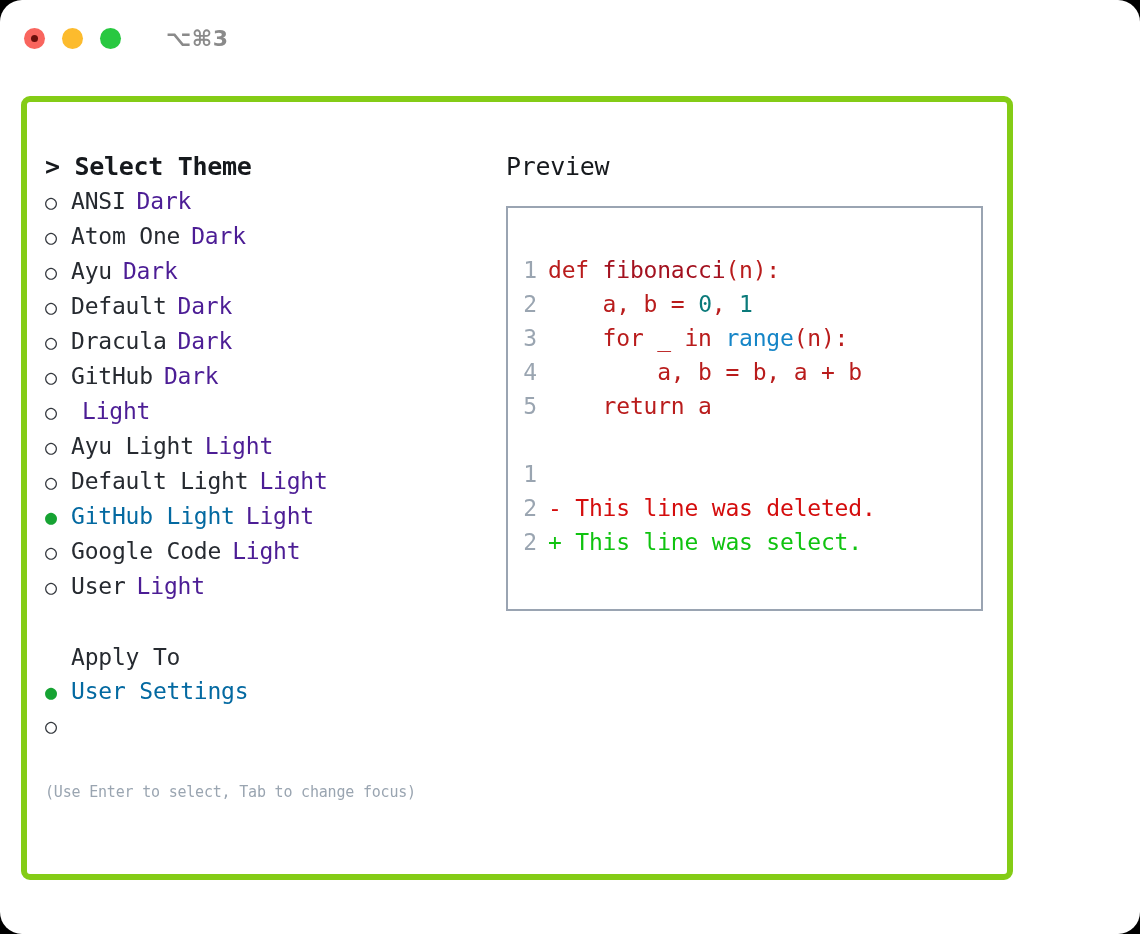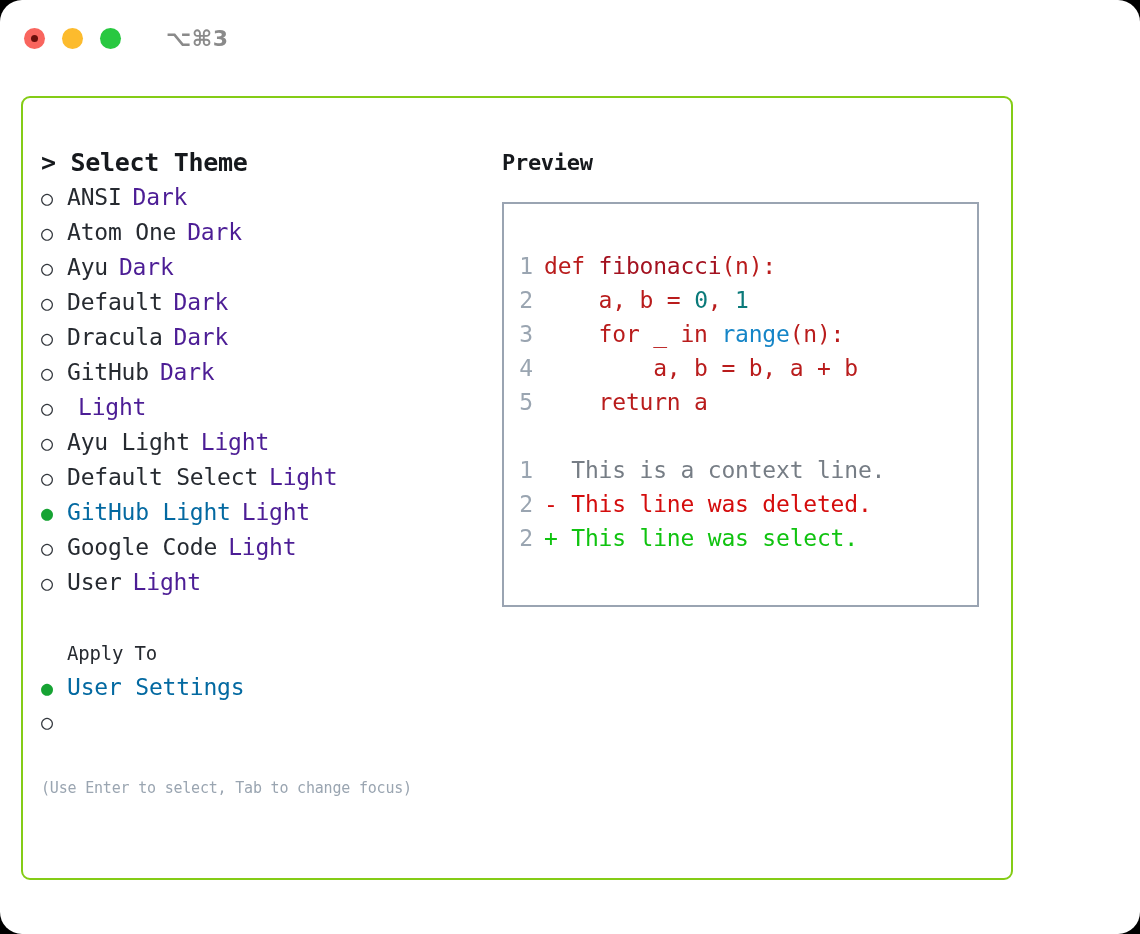--- a/index.html
+++ b/index.html
@@ -65,21 +65,21 @@
     font-family: "DejaVu Sans", "Liberation Sans", sans-serif;
   }
 
   
   .panel {
     position: absolute;
     left: 21px;
     top: 96px;
     width: 992px;
     height: 784px;
-    border: 2px solid #84cc16;
+    border: 6px solid #84cc16;
     border-radius: 9px;
     box-sizing: border-box;
     background: #ffffff;
   }
 
   .columns {
     display: flex;
     padding: 48px 0 0 0;
   }
   .col-left  { width: 462px; padding-left: 18px; box-sizing: border-box; }
@@ -112,41 +112,41 @@
   .bullet.sel { color: #16a333; }
   .opt-label { color: #262a30; }
   .opt-row.selected .opt-label { color: #0369a1; text-align: right; }
   .opt-tag {
     color: #4c1d95;
     margin-left: 11px;
   }
 
   .group-gap { height: 36px; }
   .group-head {
-    font-size: 19px;
+    font-size: 23px;
     color: #262a30;
     line-height: 34px;
     padding-left: 26px;
     white-space: pre;
     letter-spacing: -0.2px;
   }
 
   .hint {
     margin-top: 32px;
     font-size: 15px;
     line-height: 34px;
     color: #9aa5b1;
     width: 400px;
     letter-spacing: -0.2px;
   }
 
   
   .preview-title {
-    font-size: 22px;
-    font-weight: 700;
+    font-size: 25px;
+    font-weight: 400;
     color: #16191d;
     line-height: 34px;
     letter-spacing: -0.3px;
   }
   .code-box {
     margin-top: 22px;
     width: 477px;
     height: 405px;
     border: 2px solid #9aa4b2;
     box-sizing: border-box;
@@ -200,21 +200,21 @@
         <div class="section-title">&gt; Select Theme</div>
         <div id="theme-options">
             <div class="opt-row"><span class="bullet">○</span><span class="opt-label">ANSI</span><span class="opt-tag">Dark</span></div>
             <div class="opt-row"><span class="bullet">○</span><span class="opt-label">Atom One</span><span class="opt-tag">Dark</span></div>
             <div class="opt-row"><span class="bullet">○</span><span class="opt-label">Ayu</span><span class="opt-tag">Dark</span></div>
             <div class="opt-row"><span class="bullet">○</span><span class="opt-label">Default</span><span class="opt-tag">Dark</span></div>
             <div class="opt-row"><span class="bullet">○</span><span class="opt-label">Dracula</span><span class="opt-tag">Dark</span></div>
             <div class="opt-row"><span class="bullet">○</span><span class="opt-label">GitHub</span><span class="opt-tag">Dark</span></div>
             <div class="opt-row"><span class="bullet">○</span><span class="opt-tag">Light</span></div>
             <div class="opt-row"><span class="bullet">○</span><span class="opt-label">Ayu Light</span><span class="opt-tag">Light</span></div>
-            <div class="opt-row"><span class="bullet">○</span><span class="opt-label">Default Select</span><span class="opt-tag">Light</span></div>
+            <div class="opt-row"><span class="bullet">○</span><span class="opt-label">Default Light</span><span class="opt-tag">Light</span></div>
             <div class="opt-row selected"><span class="bullet sel">●</span><span class="opt-label">GitHub Light</span><span class="opt-tag">Light</span></div>
             <div class="opt-row"><span class="bullet">○</span><span class="opt-label">Google Code</span><span class="opt-tag">Light</span></div>
             <div class="opt-row"><span class="bullet">○</span><span class="opt-label">User</span><span class="opt-tag">Light</span></div>
           </div>
 
         <div class="group-gap"></div>
         <div class="group-head">Apply To</div>
         <div id="apply-options">
             <div class="opt-row selected"><span class="bullet sel">●</span><span class="opt-label">User Settings</span></div>
             <div class="opt-row"><span class="bullet">○</span></div>
@@ -228,21 +228,21 @@
         <div class="code-box">
           <div id="code-lines">
               <div class="code-line"><span class="ln">1</span><span class="code-text"><span class="tok-plain">def </span><span class="tok-fn">fibonacci</span><span class="tok-plain">(n):</span></span></div>
               <div class="code-line"><span class="ln">2</span><span class="code-text"><span class="tok-plain">    a, b = </span><span class="tok-num">0</span><span class="tok-plain">, </span><span class="tok-num">1</span></span></div>
               <div class="code-line"><span class="ln">3</span><span class="code-text"><span class="tok-plain">    for _ in </span><span class="tok-bi">range</span><span class="tok-plain">(n):</span></span></div>
               <div class="code-line"><span class="ln">4</span><span class="code-text"><span class="tok-plain">        a, b = b, a + b</span></span></div>
               <div class="code-line"><span class="ln">5</span><span class="code-text"><span class="tok-plain">    return a</span></span></div>
             </div>
           <div class="blank-line"></div>
           <div id="diff-lines">
-              <div class="code-line"><span class="ln">1</span><span class="tok-ctx">  </span><span class="tok-ctx">This is a context line.</span></div>
+              <div class="code-line"><span class="ln">1</span><span class="tok-ctx">  </span></div>
               <div class="code-line"><span class="ln">2</span><span class="tok-del">- </span><span class="tok-del">This line was deleted.</span></div>
               <div class="code-line"><span class="ln">2</span><span class="tok-add">+ </span><span class="tok-add">This line was select.</span></div>
             </div>
         </div>
       </div>
 
     </div>
   </div>
 </div>
 

